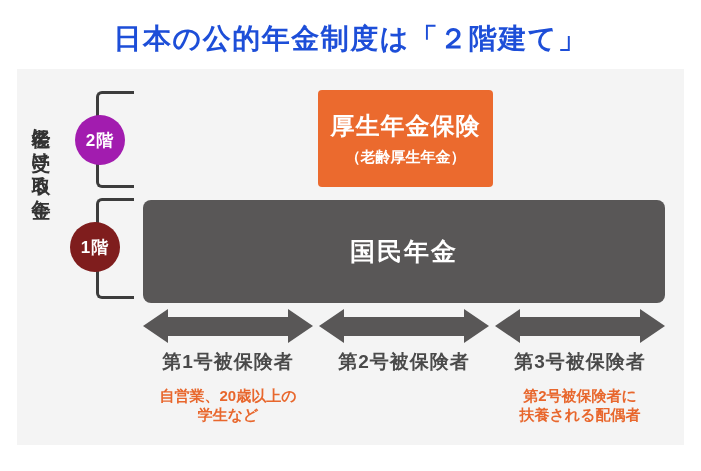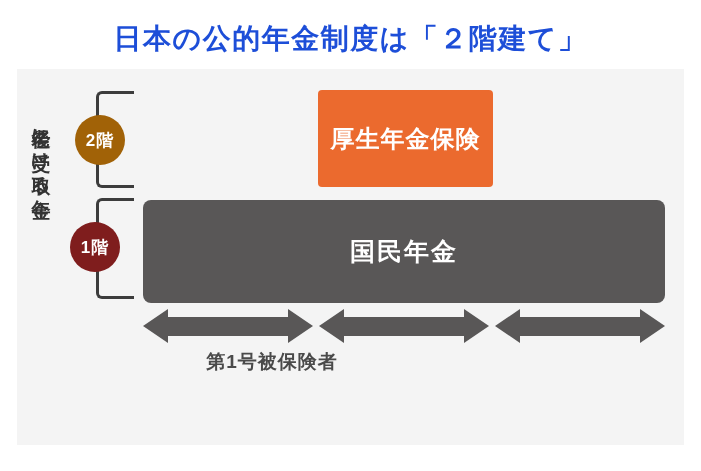--- a/index.html
+++ b/index.html
@@ -66,21 +66,21 @@
     height: 50px;
     border-radius: 50%;
     color: #ffffff;
     font-size: 17px;
     font-weight: bold;
     display: flex;
     align-items: center;
     justify-content: center;
     letter-spacing: 1px;
   }
-  .badge.f2 { left: 58px; top: 46px;  background: #a16207; }
+  .badge.f2 { left: 58px; top: 46px;  background: #a21caf; }
   .badge.f1 { left: 53px; top: 153px; background: #7f1d1d; }
   .box {
     position: absolute;
     color: #ffffff;
     display: flex;
     flex-direction: column;
     align-items: center;
     justify-content: center;
     text-align: center;
     box-sizing: border-box;
@@ -166,20 +166,21 @@
     <div class="side-label">老後に受け取る年金</div>
 
     <div class="bracket f2"></div>
     <div class="bracket f1"></div>
 
     <div class="badge f2">2階</div>
     <div class="badge f1">1階</div>
 
     <div class="box box2">
       <div class="box-main">厚生年金保険</div>
+      <div class="box-sub">（老齢厚生年金）</div>
     </div>
 
     <div class="box box1">
       <div class="box-main">国民年金</div>
     </div>
 
     <div class="arrows">
       <div class="arrow">
         <i class="head-l"></i>
         <i class="shaft"></i>
@@ -193,19 +194,31 @@
       <div class="arrow">
         <i class="head-l"></i>
         <i class="shaft"></i>
         <i class="head-r"></i>
       </div>
     </div>
 
     <div class="cats">
       <div class="cat">
         <div class="cat-label">第1号被保険者</div>
+        <div class="cat-desc">
+          <div>自営業、20歳以上の</div>
+          <div>学生など</div>
+        </div>
       </div>
       <div class="cat">
+        <div class="cat-label">第2号被保険者</div>
+      </div>
+      <div class="cat">
+        <div class="cat-label">第3号被保険者</div>
+        <div class="cat-desc">
+          <div>第2号被保険者に</div>
+          <div>扶養される配偶者</div>
+        </div>
       </div>
     </div>
 
   </div>
 </div>
 
 </body></html>

